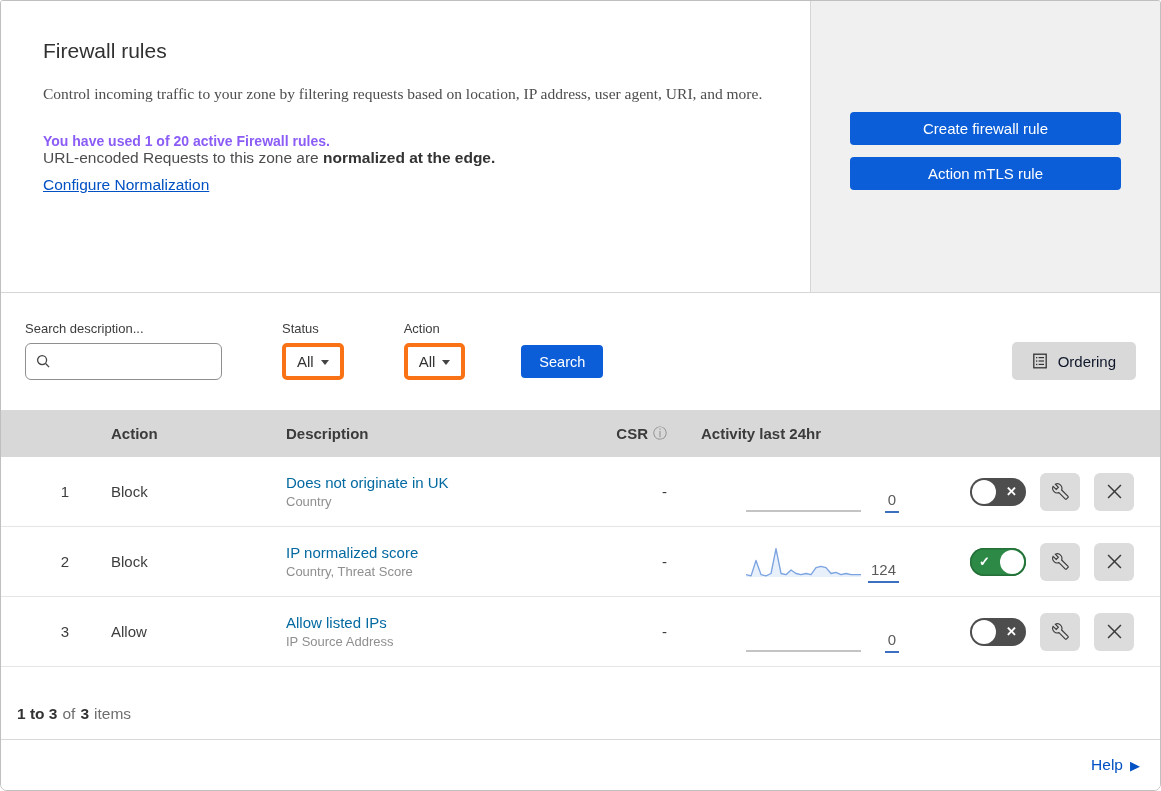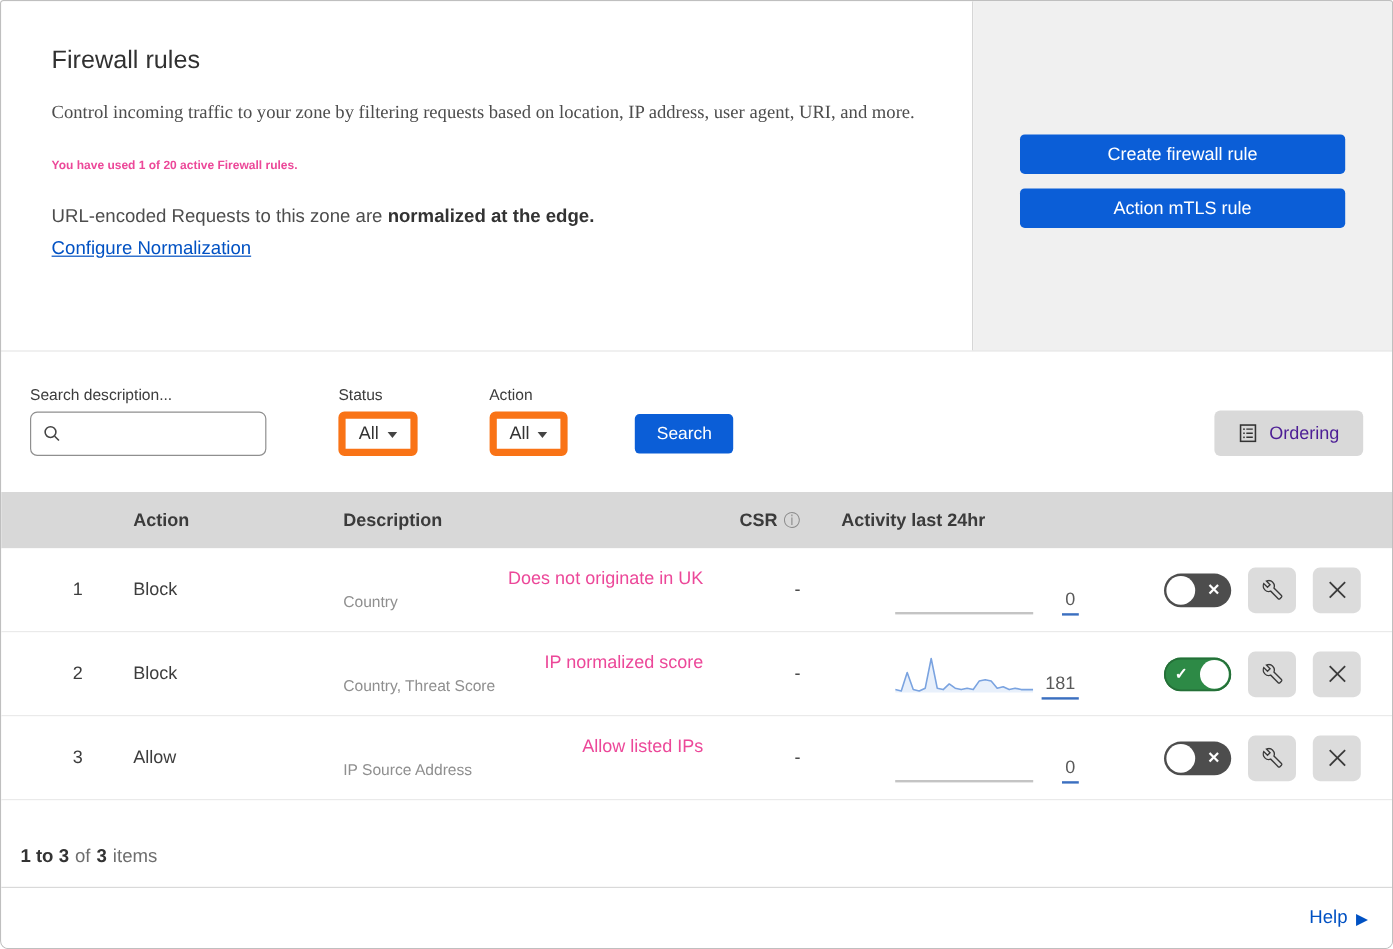--- a/index.html
+++ b/index.html
@@ -20,21 +20,21 @@
   
   .top { display:flex; height:292px; border-bottom:1px solid #d6d6d6; flex:none; }
   .top-left {
     width:810px; flex:none;
     border-right:1px solid #d6d6d6;
     padding:38px 40px 0 42px;
     background:#fff;
   }
   .page-title { font-size:21px; font-weight:400; color:#313131; margin-bottom:18px; }
   .desc { font-size:15.5px; line-height:26px; color:#4d4d4d; max-width:740px; margin-bottom:26px;font-family:Liberation Serif, serif; }
-  .usage { font-size:10px; font-weight:bold; color:#ec4899; margin-bottom:28px; }
+  .usage { font-size:14px; font-weight:bold; color:#8b5cf6; }
   .norm { font-size:15.5px; color:#4d4d4d; margin-bottom:9px; }
   .norm strong { color:#333; }
   .link { color:#0051c3; text-decoration:underline; font-size:15.5px; cursor:pointer; }
   .top-right {
     flex:1; background:#f0f0f0;
     display:flex; flex-direction:column; align-items:center;
     padding-top:111px; gap:12px;
   }
   .btn-primary {
     width:271px; height:33px;
@@ -55,60 +55,60 @@
     width:197px; height:37px;
     border:1px solid #8f8f8f; border-radius:6px;
     display:flex; align-items:center; padding:0 10px; background:#fff;
   }
   .search-box input {
     border:none; outline:none; flex:1; font-size:14px; margin-left:8px;
     font-family:inherit; background:transparent; min-width:0;
   }
   .select {
     height:37px; min-width:46px;
-    border:6px solid #f97316; border-radius:5px;
+    border:4px solid #f97316; border-radius:5px;
     display:flex; align-items:center; justify-content:center; gap:7px;
     padding:0 11px; font-size:15px; color:#333; background:#fff; cursor:pointer;
   }
   .caret {
     width:0; height:0;
     border-left:4.5px solid transparent; border-right:4.5px solid transparent;
     border-top:5.5px solid #444; margin-top:2px;
   }
   .gap16 { width:16px; flex:none; }
   .gap12 { width:12px; flex:none; }
   .btn-search {
     height:33px; padding:0 18px; margin-bottom:2px;
     background:#0b5ed7; color:#fff; border:none; border-radius:4px;
     font-size:14.5px; font-family:inherit; cursor:pointer;
   }
   .btn-ordering {
     height:38px; padding:0 20px;
-    background:#d9d9d9; color:#4c1d95; border:none; border-radius:5px;
+    background:#d9d9d9; color:#0f172a; border:none; border-radius:5px;
     font-size:15px; font-family:inherit; cursor:pointer;
     display:flex; align-items:center; gap:10px;
   }
   
   .thead, .trow {
     display:grid;
     grid-template-columns:90px 175px 320px 95px 240px 1fr;
     align-items:center;
   }
   .thead {
     height:47px; flex:none; background:#d8d8d8;
     font-size:15px; font-weight:600; color:#3b3b3b;
   }
   .c-pad { padding-left:20px; }
   .c-num { text-align:right; padding-right:22px; }
   .c-csr { text-align:right; padding-right:14px; }
   .csr-head { display:inline-flex; align-items:center; gap:5px;margin-left:15px; }
   .info-glyph { color:#8a8a8a; font-size:14px; font-weight:400; cursor:pointer; }
   .trow { height:70px; border-bottom:1px solid #e5e5e5; font-size:15px; background:#fff; flex:none; }
   .desc-cell { display:flex; flex-direction:column; justify-content:center; gap:3px; }
-  .desc-main { font-size:15px; color:#ec4899;text-align:right; }
+  .desc-main { font-size:15px; color:#0369a1; }
   .desc-sub { font-size:13px; color:#8f8f8f; }
   .act-cell {
     display:flex; align-items:flex-end;
     padding-left:20px; padding-right:22px; padding-bottom:13px; height:100%;
   }
   .flatline { width:115px; border-top:2px solid #c4c4c4; margin-left:45px; margin-bottom:1px; }
   .spark { margin-left:45px; display:block; }
   .count {
     margin-left:auto; font-size:15px; color:#5a5a5a;
     padding:0 3px 3px 3px; border-bottom:2px solid #3b6fc0; cursor:pointer; line-height:17px;
@@ -265,21 +265,21 @@
     <div class="c-pad desc-cell">
       <span class="desc-main">IP normalized score</span>
       <span class="desc-sub">Country, Threat Score</span>
     </div>
     <div class="c-csr">-</div>
     <div class="act-cell">
       <svg class="spark" width="115" height="42" viewBox="0 0 130 40">
         <polygon class="spark-area" points="0.0,34.3 5.7,35.7 11.3,18.3 17.0,34.3 22.6,35.7 28.3,33.0 33.9,5.0 39.6,33.0 45.2,34.3 50.9,29.0 56.5,33.0 62.2,34.3 67.8,33.0 73.5,34.3 79.1,26.3 84.8,25.0 90.4,26.3 96.1,33.0 101.7,31.7 107.4,34.3 113.0,33.0 118.7,34.3 124.3,34.3 130.0,34.3 130,37 0,37" fill="#e8f0fb"></polygon>
         <polyline class="spark-line" points="0.0,34.3 5.7,35.7 11.3,18.3 17.0,34.3 22.6,35.7 28.3,33.0 33.9,5.0 39.6,33.0 45.2,34.3 50.9,29.0 56.5,33.0 62.2,34.3 67.8,33.0 73.5,34.3 79.1,26.3 84.8,25.0 90.4,26.3 96.1,33.0 101.7,31.7 107.4,34.3 113.0,33.0 118.7,34.3 124.3,34.3 130.0,34.3" fill="none" stroke="#7aa3e0" stroke-width="1.5" stroke-linejoin="round"></polyline>
       </svg>
-      <span class="count">181</span>
+      <span class="count">124</span>
     </div>
     <div class="ctrl-cell">
       <div class="toggle on">
         <span class="t-sym t-check">✓</span>
         <span class="t-knob"></span>
 
       </div>
       <button class="icon-btn">
         <svg width="17" height="17" viewBox="0 0 24 24">
           <path d="M22.7 19l-9.1-9.1c.9-2.3.4-5-1.5-6.9-2-2-5-2.4-7.4-1.3L9 6 6 9 1.6 4.7C.4 7.1.9 10.1 2.9 12.1c1.9 1.9 4.6 2.4 6.9 1.5l9.1 9.1c.4.4 1 .4 1.4 0l2.3-2.3c.5-.4.5-1.1.1-1.4z" fill="none" stroke="#3a3a3a" stroke-width="1.6"></path>

